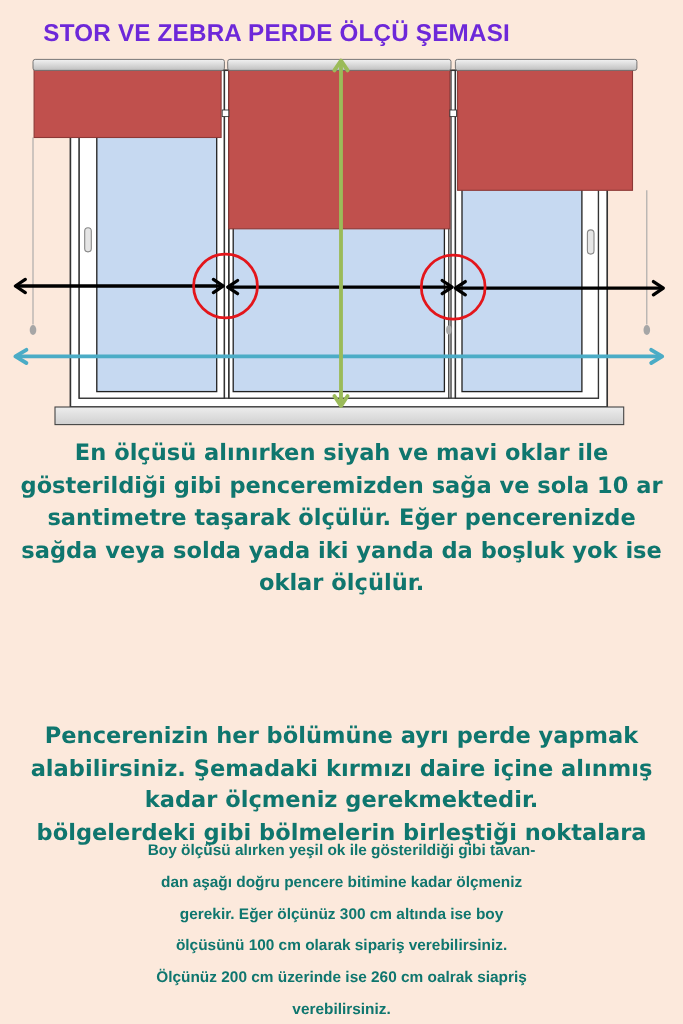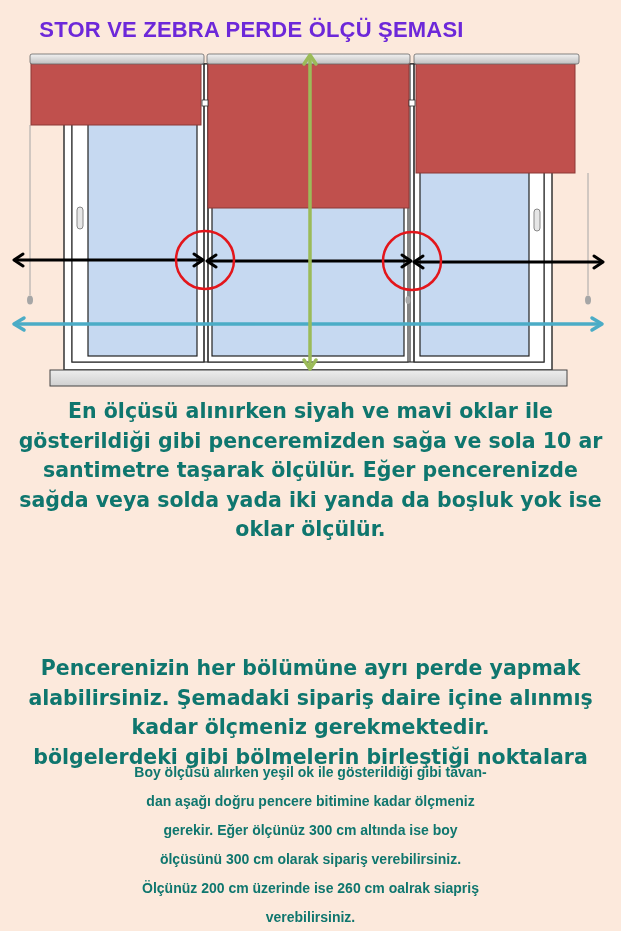--- a/index.html
+++ b/index.html
@@ -121,25 +121,25 @@
 <div class="para p1">
   <span>En ölçüsü alınırken siyah ve mavi oklar ile</span>
   <span>gösterildiği gibi penceremizden sağa ve sola 10 ar</span>
   <span>santimetre taşarak ölçülür. Eğer pencerenizde</span>
   <span>sağda veya solda yada iki yanda da boşluk yok ise</span>
   <span>oklar ölçülür.</span>
 </div>
 
 <div class="para p2">
   <span>Pencerenizin her bölümüne ayrı perde yapmak</span>
-  <span>alabilirsiniz. Şemadaki sipariş daire içine alınmış</span>
+  <span>alabilirsiniz. Şemadaki kırmızı daire içine alınmış</span>
   <span>kadar ölçmeniz gerekmektedir.</span>
   <span>bölgelerdeki gibi bölmelerin birleştiği noktalara</span>
 </div>
 
 <div class="para p3">
   <span>Boy ölçüsü alırken yeşil ok ile gösterildiği gibi tavan-</span>
   <span>dan aşağı doğru pencere bitimine kadar ölçmeniz</span>
   <span>gerekir. Eğer ölçünüz 300 cm altında ise boy</span>
-  <span>ölçüsünü 300 cm olarak sipariş verebilirsiniz.</span>
+  <span>ölçüsünü 100 cm olarak sipariş verebilirsiniz.</span>
   <span>Ölçünüz 200 cm üzerinde ise 260 cm oalrak siapriş</span>
   <span>verebilirsiniz.</span>
 </div>
 
 </body></html>

